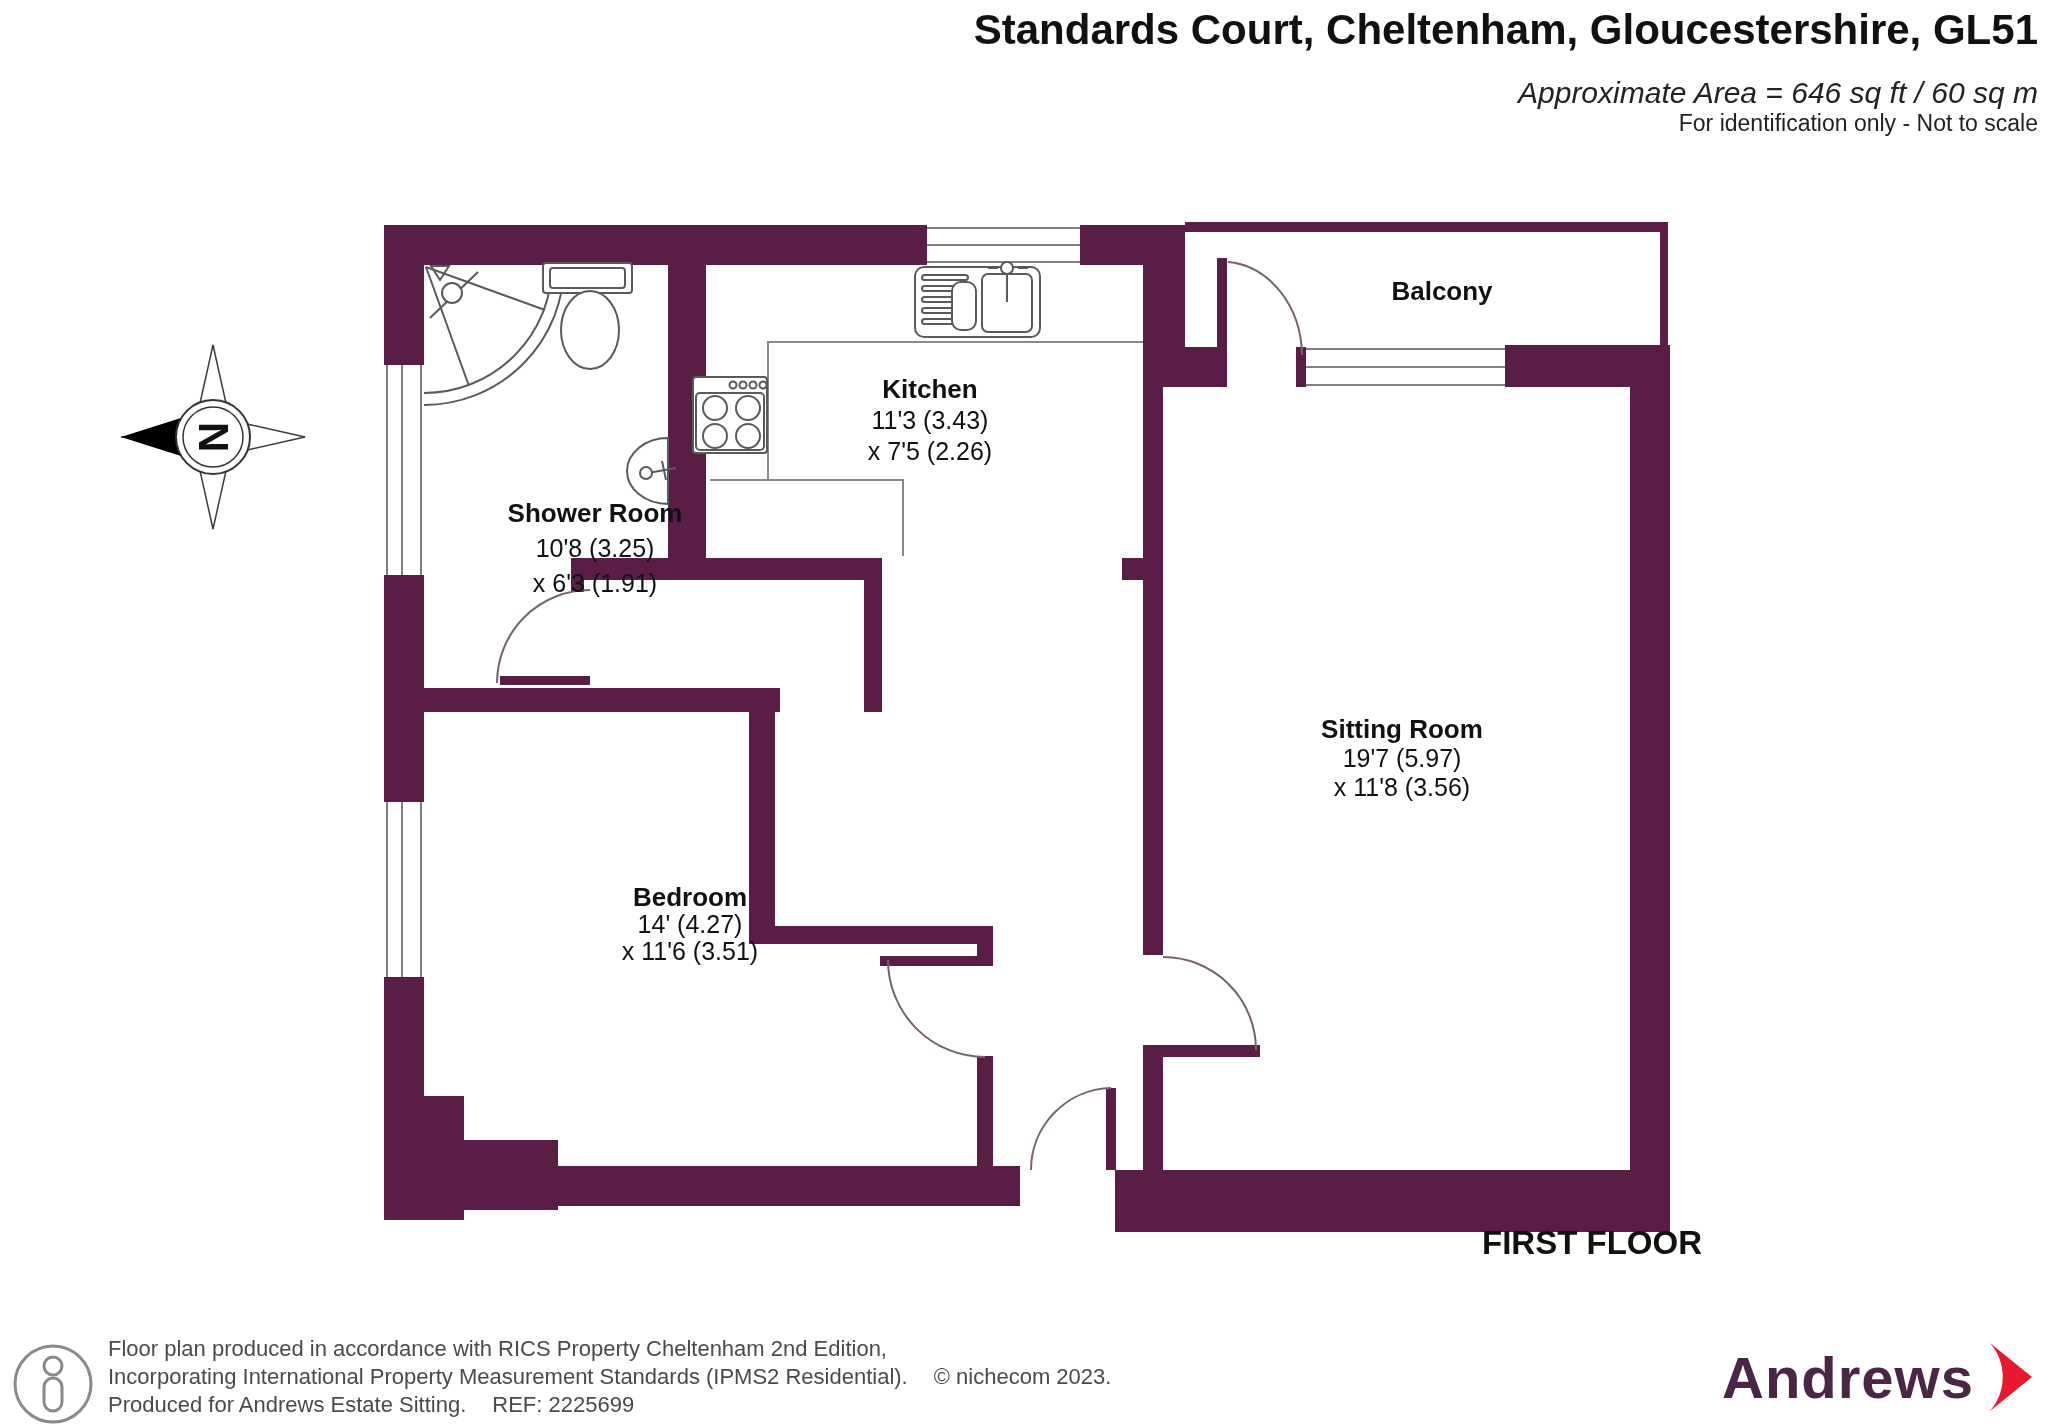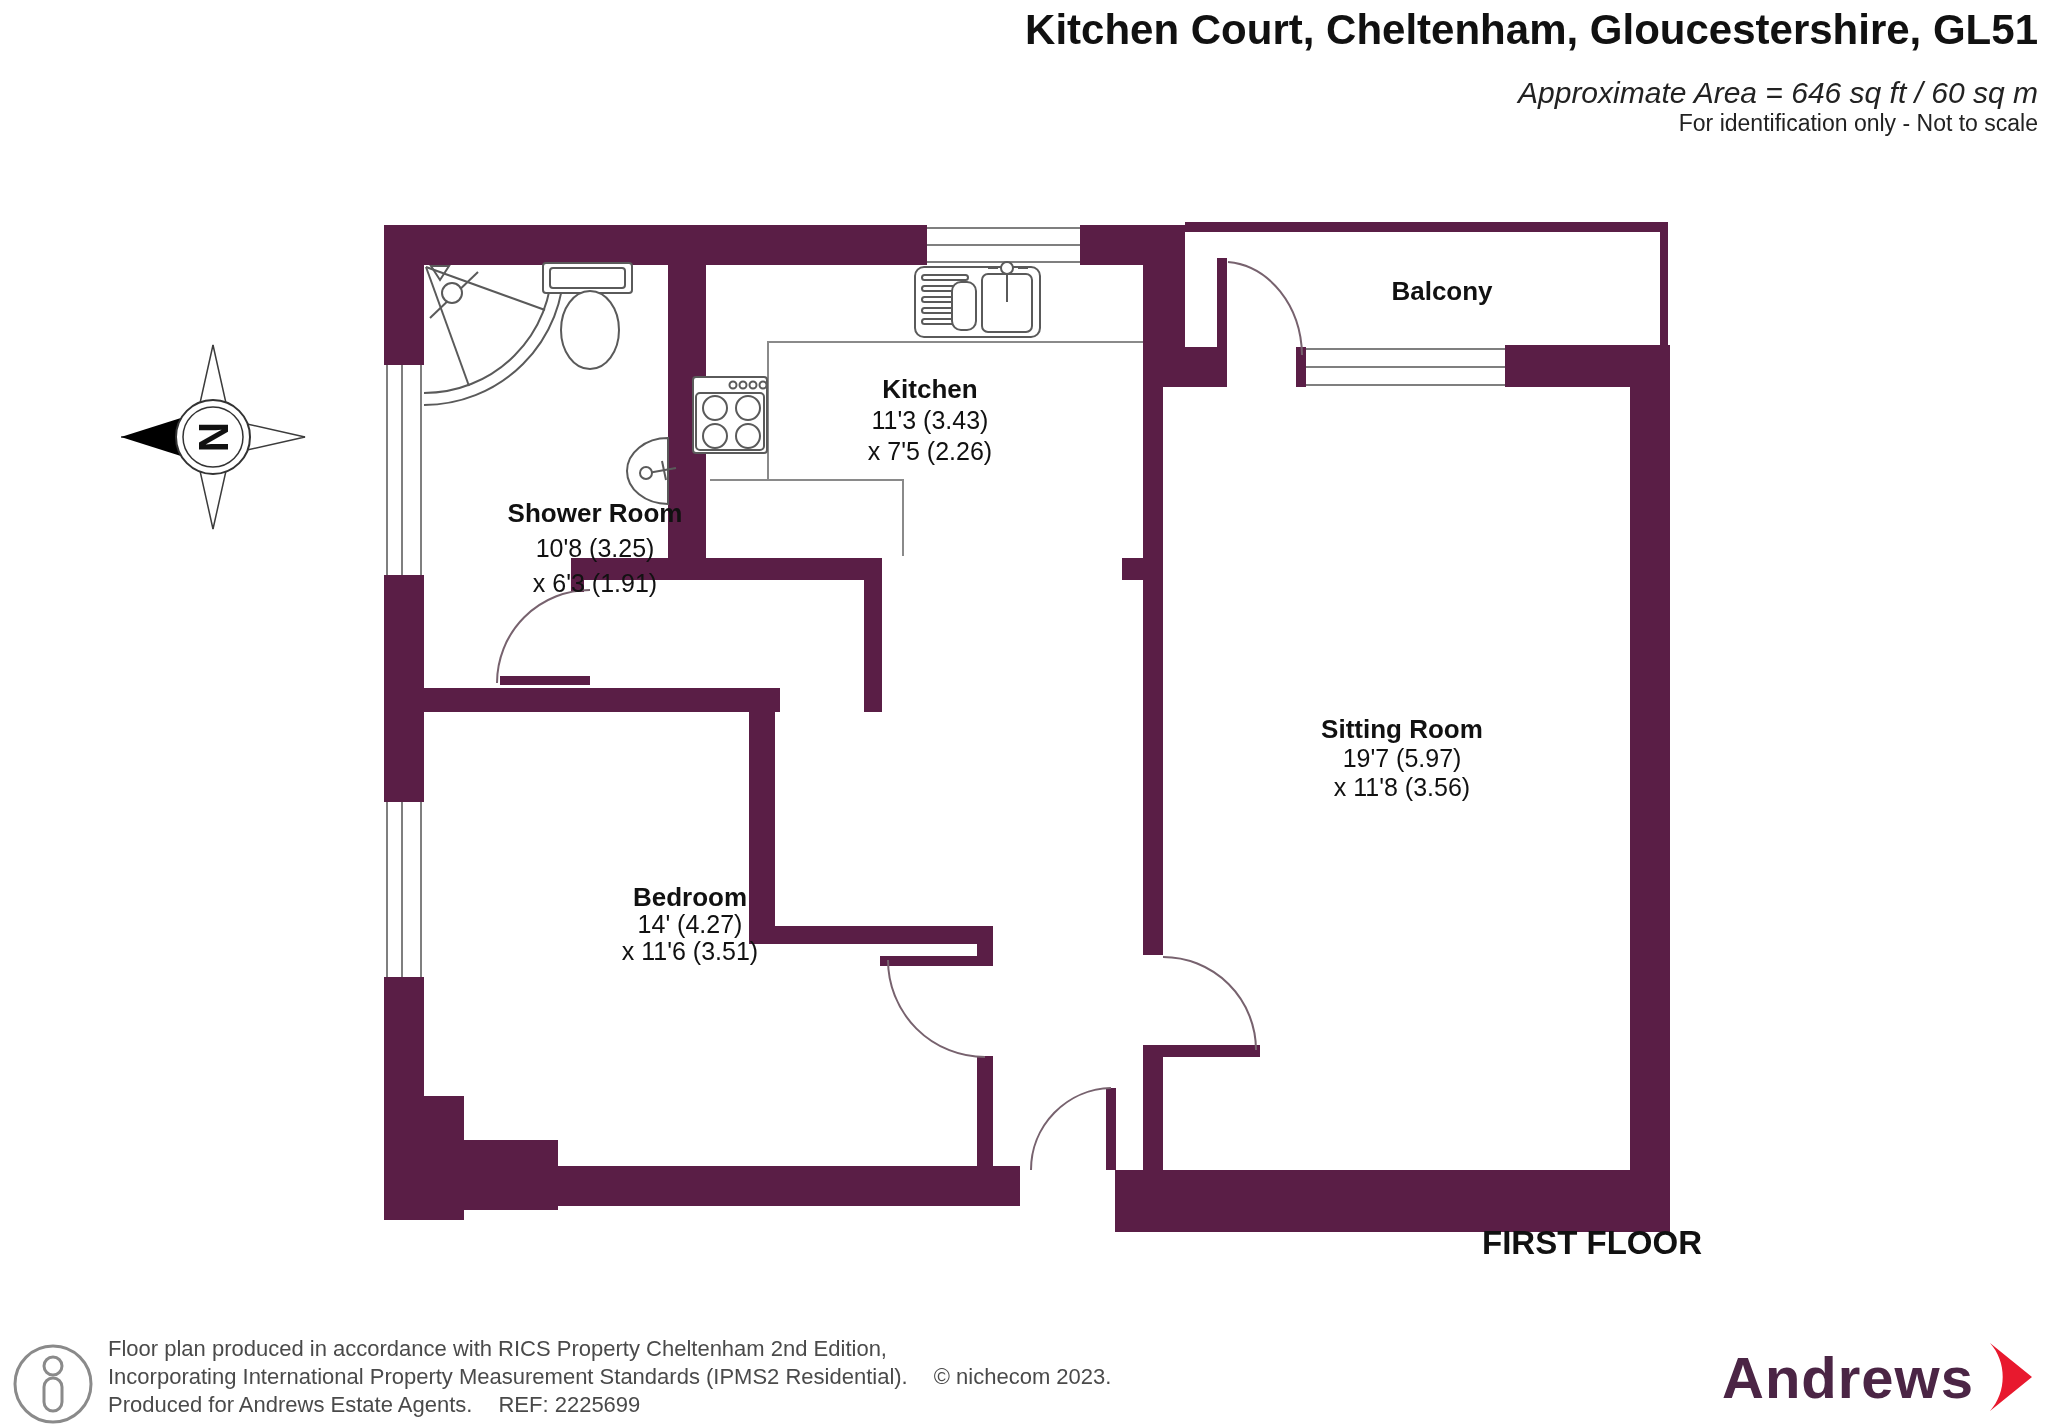--- a/index.html
+++ b/index.html
@@ -24,21 +24,21 @@
   .footer-text{position:absolute;left:108px;bottom:8px;font-size:22px;line-height:28px;color:#4a4a4a;}
   .footer-text .gap{display:inline-block;width:26px;}
   .brand{position:absolute;right:14px;bottom:14px;display:flex;align-items:center;justify-content:flex-end;}
   .brand-word{font-size:58px;font-weight:bold;letter-spacing:1px;}
   .brand-chev{margin-left:14px;}
 </style>
 </head>
 <body>
 
 <div class="header">
-  <div class="title">Kitchen Court, Cheltenham, Gloucestershire, GL51</div>
+  <div class="title">Standards Court, Cheltenham, Gloucestershire, GL51</div>
   <div class="area-line">Approximate Area = 646 sq ft / 60 sq m</div>
   <div class="disclaimer">For identification only - Not to scale</div>
 </div>
 
 <svg class="plan-svg" width="2048" height="1427" viewBox="0 0 2048 1427">
 
   <g fill="#5a1e46">
     <rect x="384" y="225" width="40" height="140"></rect>
     <rect x="384" y="575" width="40" height="227"></rect>
     <rect x="384" y="977" width="40" height="119"></rect>
@@ -202,21 +202,21 @@
 
 <div class="footer">
   <svg class="footer-icon" width="90" height="82" viewBox="0 0 90 82">
     <circle cx="45" cy="41" r="38" fill="none" stroke="#8a8a8a" stroke-width="3"></circle>
     <circle cx="45" cy="23" r="9" fill="none" stroke="#8a8a8a" stroke-width="3"></circle>
     <rect x="36" y="35" width="18" height="33" rx="9" fill="none" stroke="#8a8a8a" stroke-width="3"></rect>
   </svg>
   <div class="footer-text">
     <div><span>Floor plan produced in accordance with RICS Property Cheltenham 2nd Edition,</span></div>
     <div><span>Incorporating International Property Measurement Standards (IPMS2 Residential).</span><span class="gap"></span><span>© nichecom 2023.</span></div>
-    <div><span>Produced for Andrews Estate Agents.</span><span class="gap"></span><span>REF: 2225699</span></div>
+    <div><span>Produced for Andrews Estate Sitting.</span><span class="gap"></span><span>REF: 2225699</span></div>
   </div>
   <div class="brand">
     <span class="brand-word" style="color: rgb(75, 37, 69);">Andrews</span>
     <svg class="brand-chev" width="46" height="72" viewBox="0 0 46 72">
       <path d="M 2 2 L 44 36 L 2 70 C 19 51 19 21 2 2 Z" fill="#e8192e"></path>
     </svg>
   </div>
 </div>
 
 </body></html>

